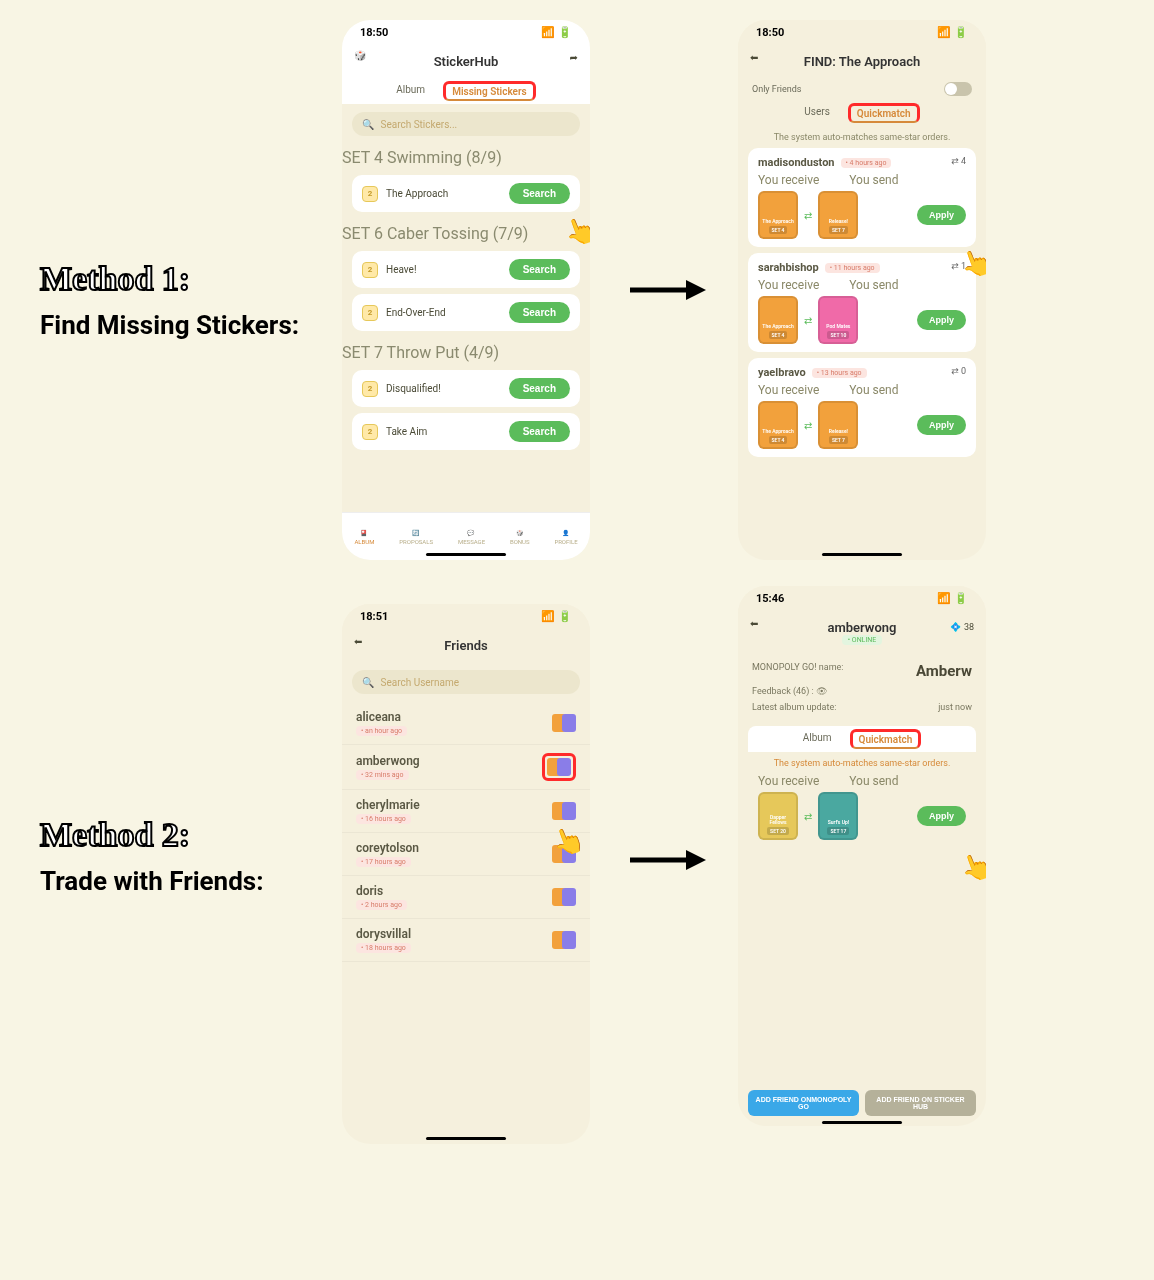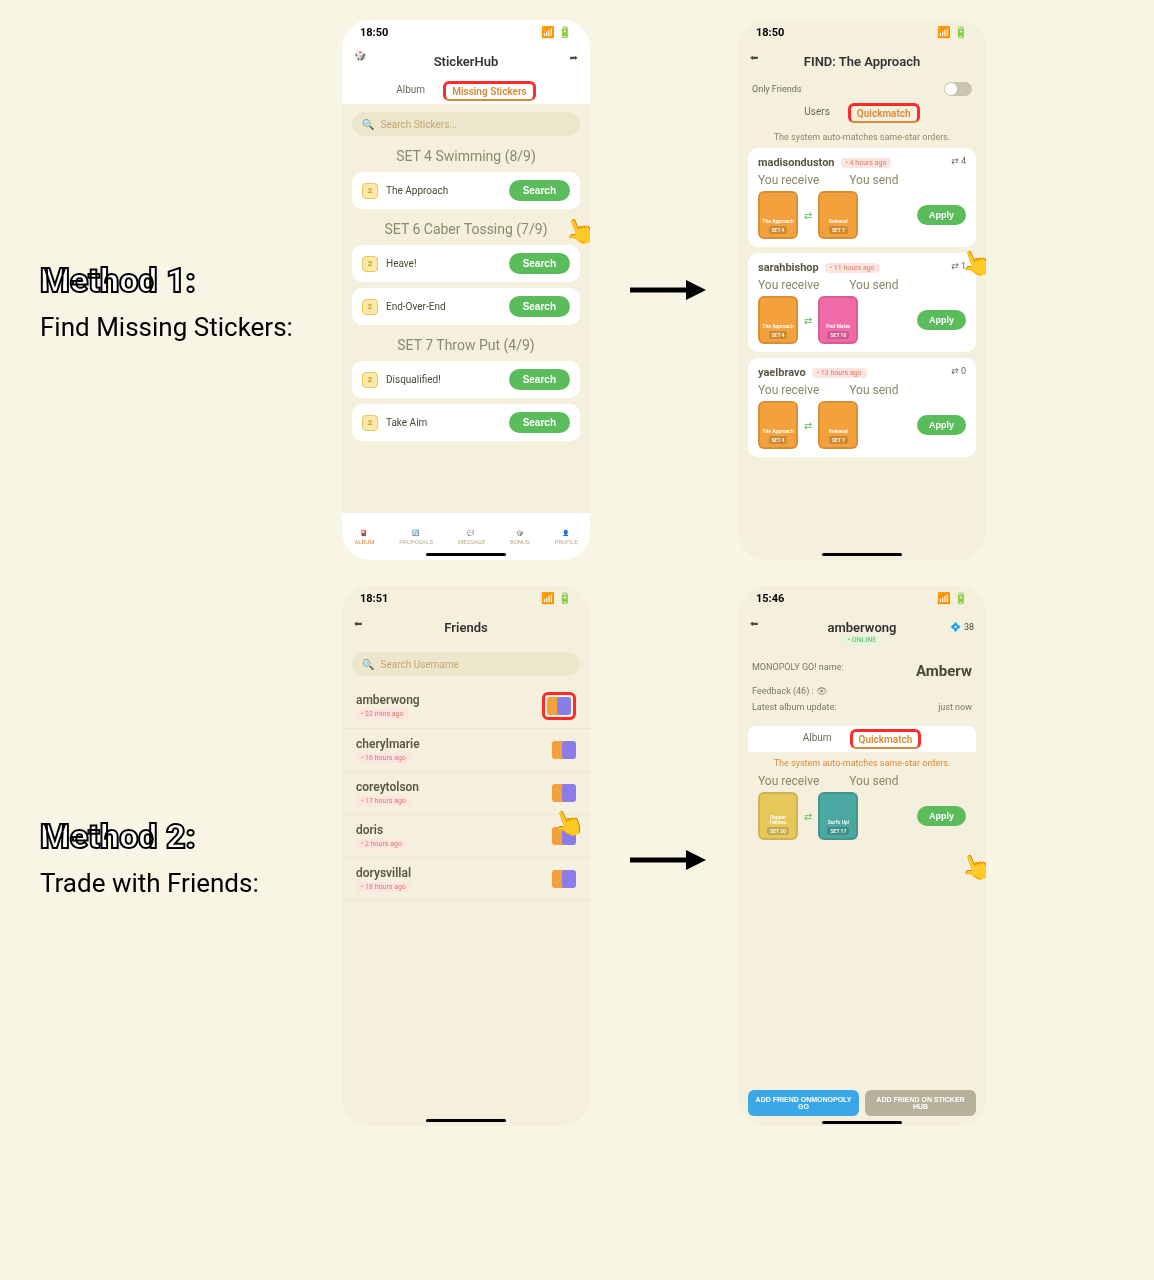--- a/index.html
+++ b/index.html
@@ -14,24 +14,25 @@
   .method-label {
     position: absolute;
     left: 40px;
   }
   .method-title-solid {
     font-size: 34px;
     font-weight: 900;
     color: #fff;
     -webkit-text-stroke: 2px #000;
     margin-bottom: 12px;
+    font-family: Liberation Serif, serif;
   }
   .method-sub {
     font-size: 26px;
-    font-weight: 400;
+    font-weight: 700;
     color: #000;
   }
   .phone {
     position: absolute;
     width: 248px;
     height: 540px;
     background: #f5f0dd;
     border-radius: 28px;
     overflow: hidden;
     font-size: 10px;
@@ -85,22 +86,22 @@
     border-radius: 12px;
     height: 24px;
     display:flex;
     align-items:center;
     padding: 0 10px;
     color:#c4a96f;
     font-size:10px;
     gap:6px;
   }
   .set-header {
-    text-align:center;
-    font-size:14px;
+    text-align:left;
+    font-size:16px;
     color:#8a8a6f;
     margin: 12px 0 8px;
   }
   .sticker-row {
     display:flex;
     align-items:center;
     justify-content:space-between;
     background:#fff;
     margin: 0 10px 6px;
     border-radius: 10px;
@@ -434,37 +435,47 @@
       </div>
       <button class="apply-btn" style="margin-left:auto;">Apply</button>
     </div>
       </div>
     </div>
 
   <div class="home-indicator"></div>
   <span class="hand-emoji" style="top:228px; right:-6px;">👆</span>
 </div>
 
-<div class="phone" style="top:586px; left:342px;">
+<div class="phone" style="top:604px; left:342px;">
   <div class="statusbar cream">
     <span>18:51</span>
     <span class="stat-icons">
         <span>📶</span>
         <span>🔋</span>
       </span>
   </div>
   <div class="header-row cream">
     <span class="back-arrow">⬅</span>
     <span class="header-title">Friends</span>
   </div>
   <div class="search-bar">
     <span>🔍</span>
     <span>Search Username</span>
   </div>
   <div id="friends-c">
+      <div class="friend-row">
+    <div class="friend-left">
+      <div class="friend-name">aliceana</div>
+      <div class="time-pill" style="display:inline-block; margin-top:2px;">• an hour ago</div>
+    </div>
+    <div class="friend-cards" style="">
+      <span class="tiny-card" style="background:#f2a13c;"></span>
+      <span class="tiny-card" style="background:#8a7de8; margin-left:-4px;"></span>
+    </div>
+      </div>
       <div class="friend-row">
     <div class="friend-left">
       <div class="friend-name">amberwong</div>
       <div class="time-pill" style="display:inline-block; margin-top:2px;">• 32 mins ago</div>
     </div>
     <div class="friend-cards" style="border:3px solid #ff2a2a; border-radius:6px; padding:2px;">
       <span class="tiny-card" style="background:#f2a13c;"></span>
       <span class="tiny-card" style="background:#8a7de8; margin-left:-4px;"></span>
     </div>
       </div>

